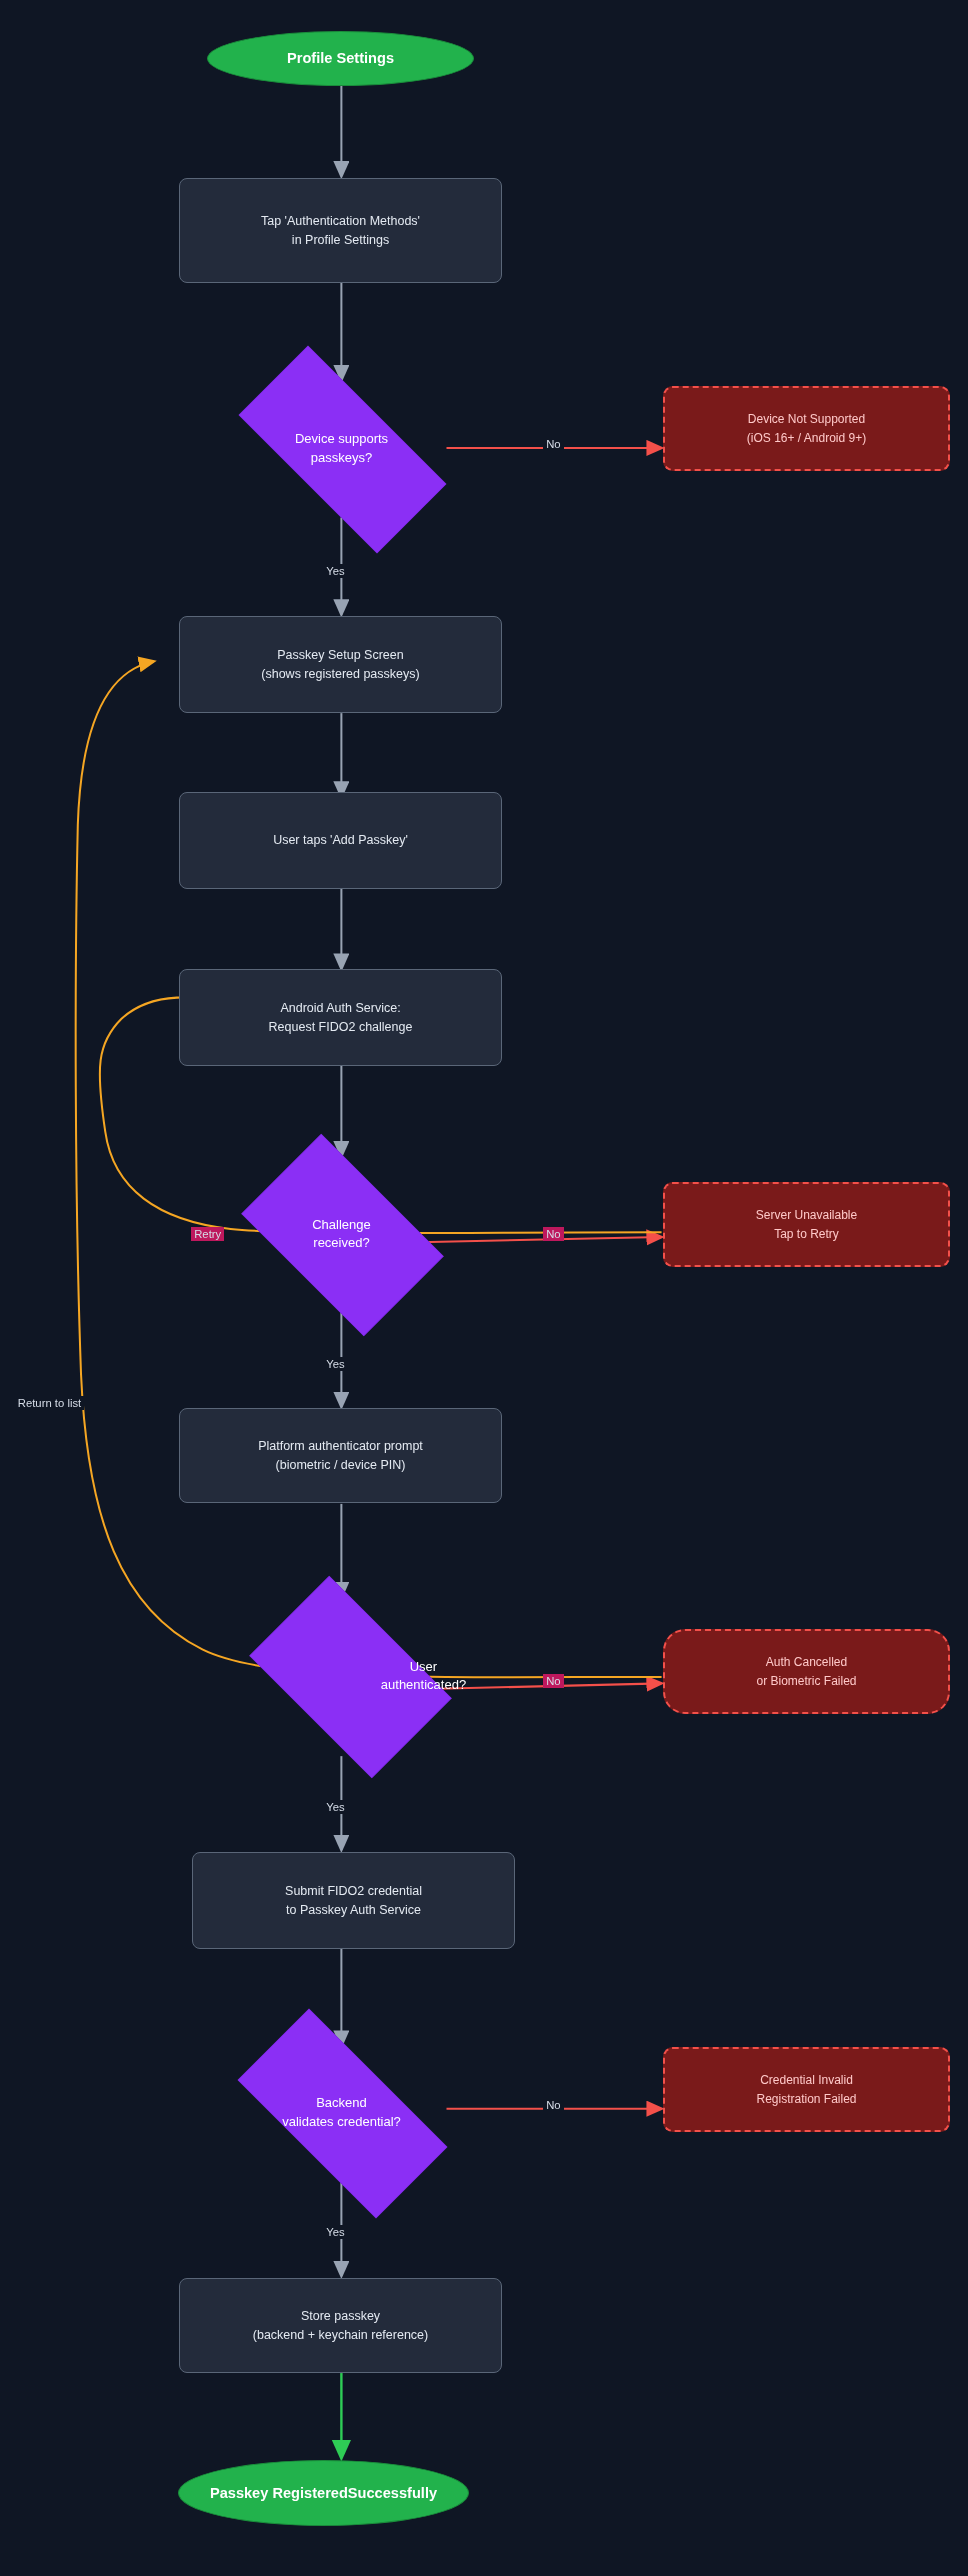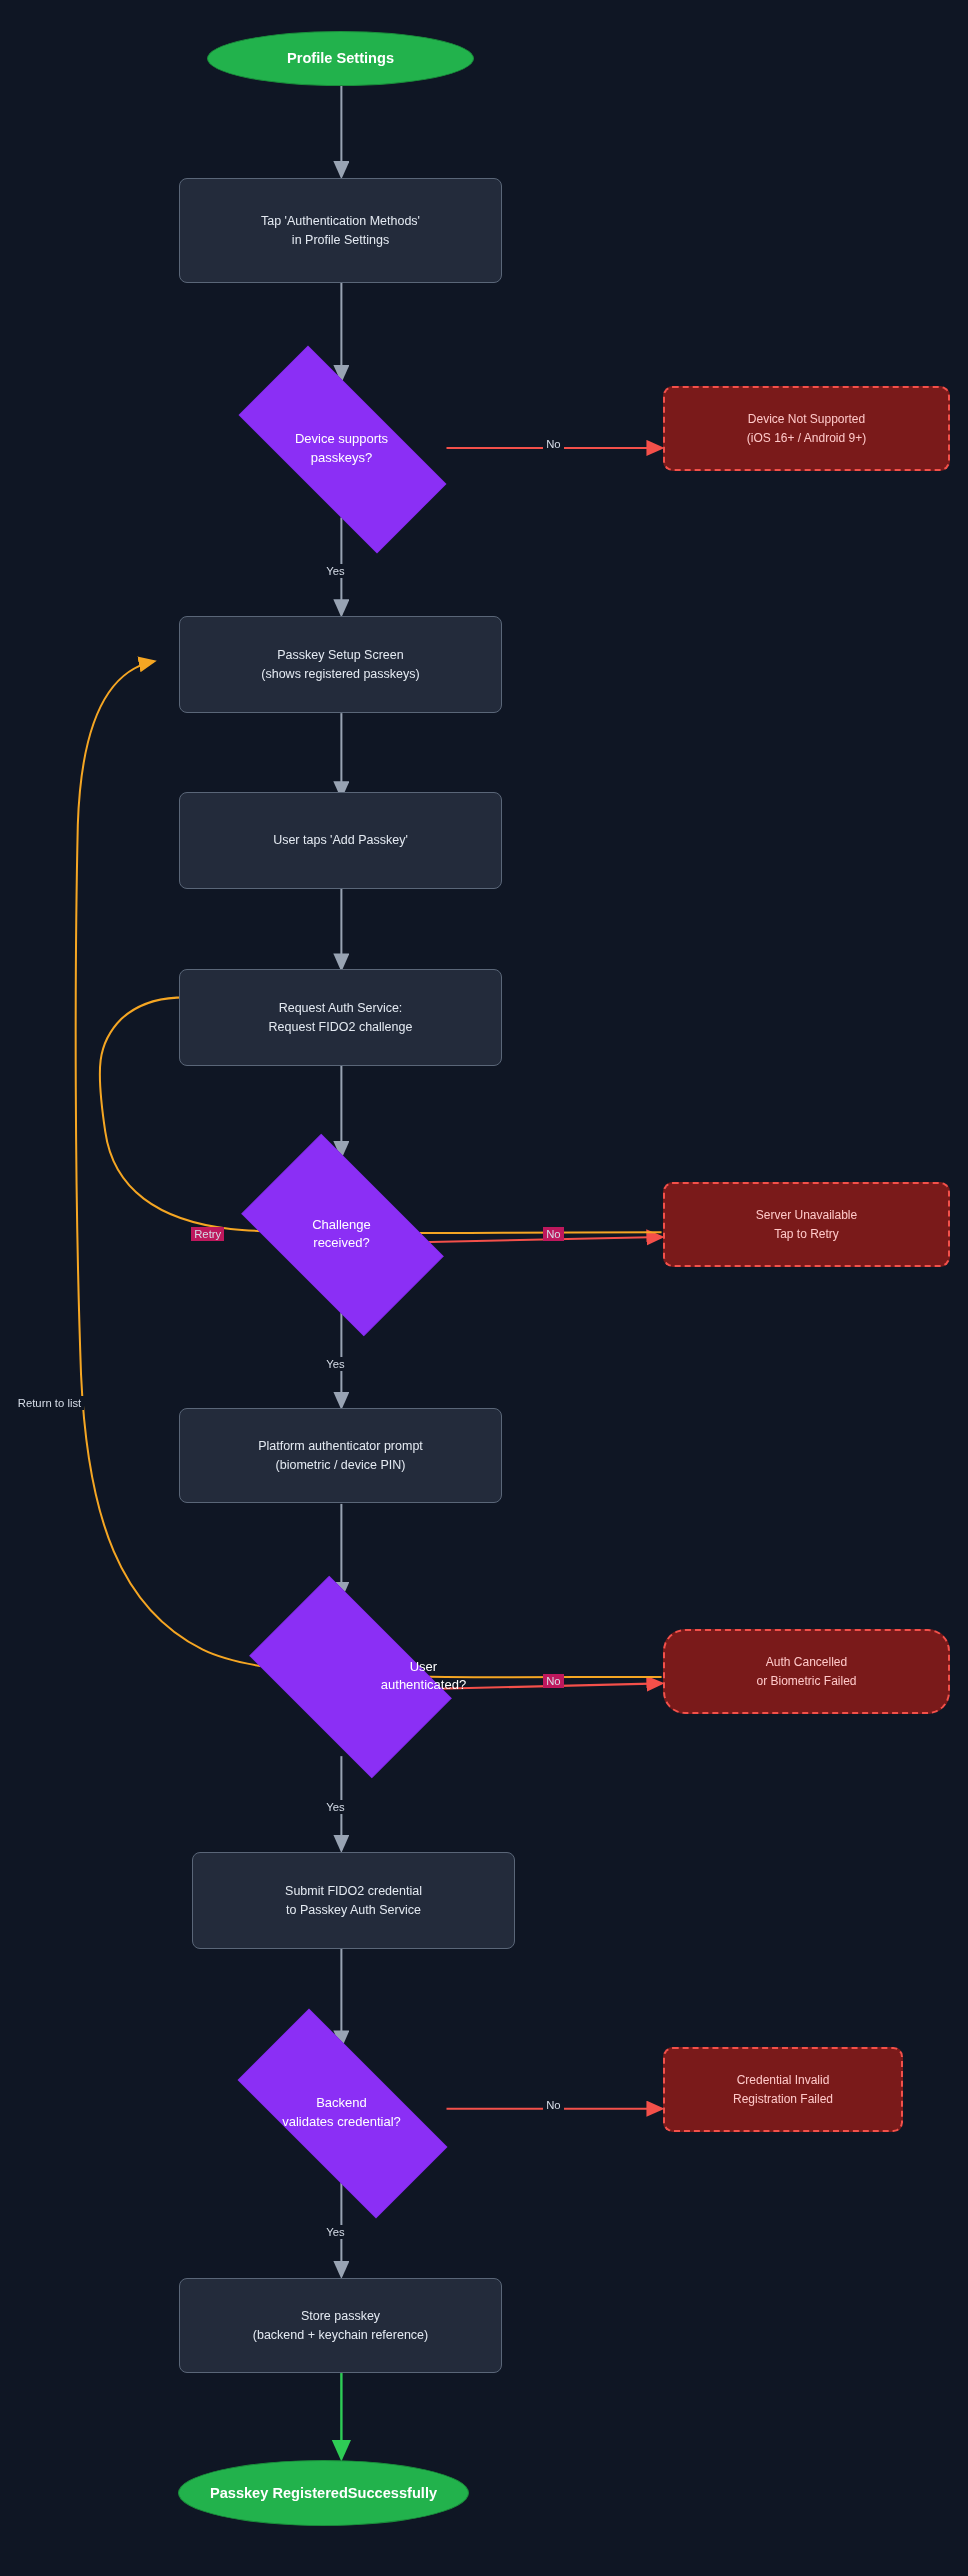--- a/index.html
+++ b/index.html
@@ -158,21 +158,21 @@
   <div class="node proc" style="left:179px;top:616px;width:323px;height:97px;flex-direction:column;">
     <span>Passkey Setup Screen</span>
     <span>(shows registered passkeys)</span>
   </div>
 
   <div class="node proc" style="left:179px;top:792px;width:323px;height:97px;flex-direction:column;">
     <span>User taps 'Add Passkey'</span>
   </div>
 
   <div class="node proc" style="left:179px;top:969px;width:323px;height:97px;flex-direction:column;">
-    <span>Request Auth Service:</span>
+    <span>Android Auth Service:</span>
     <span>Request FIDO2 challenge</span>
   </div>
 
   <div class="node decision" style="left:220px;top:1155px;width:243px;height:158px;">
     <div class="dia"></div>
     <div class="dlabel">
       <div>Challenge</div>
       <div>received?</div>
     </div>
   </div>
@@ -206,21 +206,21 @@
   </div>
 
   <div class="node decision" style="left:204px;top:2042px;width:275px;height:141px;">
     <div class="dia"></div>
     <div class="dlabel">
       <div>Backend</div>
       <div>validates credential?</div>
     </div>
   </div>
 
-  <div class="node err" style="left:663px;top:2047px;width:240px;height:85px;flex-direction:column;">
+  <div class="node err" style="left:663px;top:2047px;width:287px;height:85px;flex-direction:column;">
     <span>Credential Invalid</span>
     <span>Registration Failed</span>
   </div>
 
   <div class="node proc" style="left:179px;top:2278px;width:323px;height:95px;flex-direction:column;">
     <span>Store passkey</span>
     <span>(backend + keychain reference)</span>
   </div>
 
   <div class="node term" style="left:178px;top:2460px;width:291px;height:66px;">

